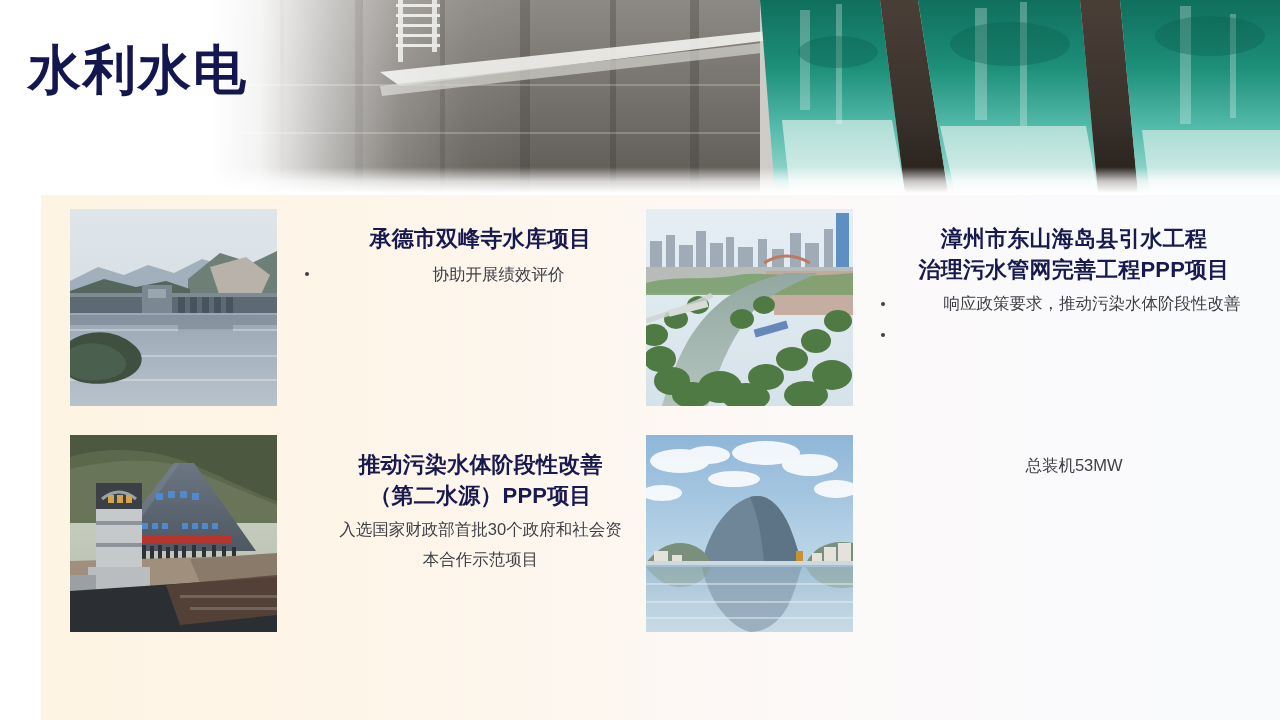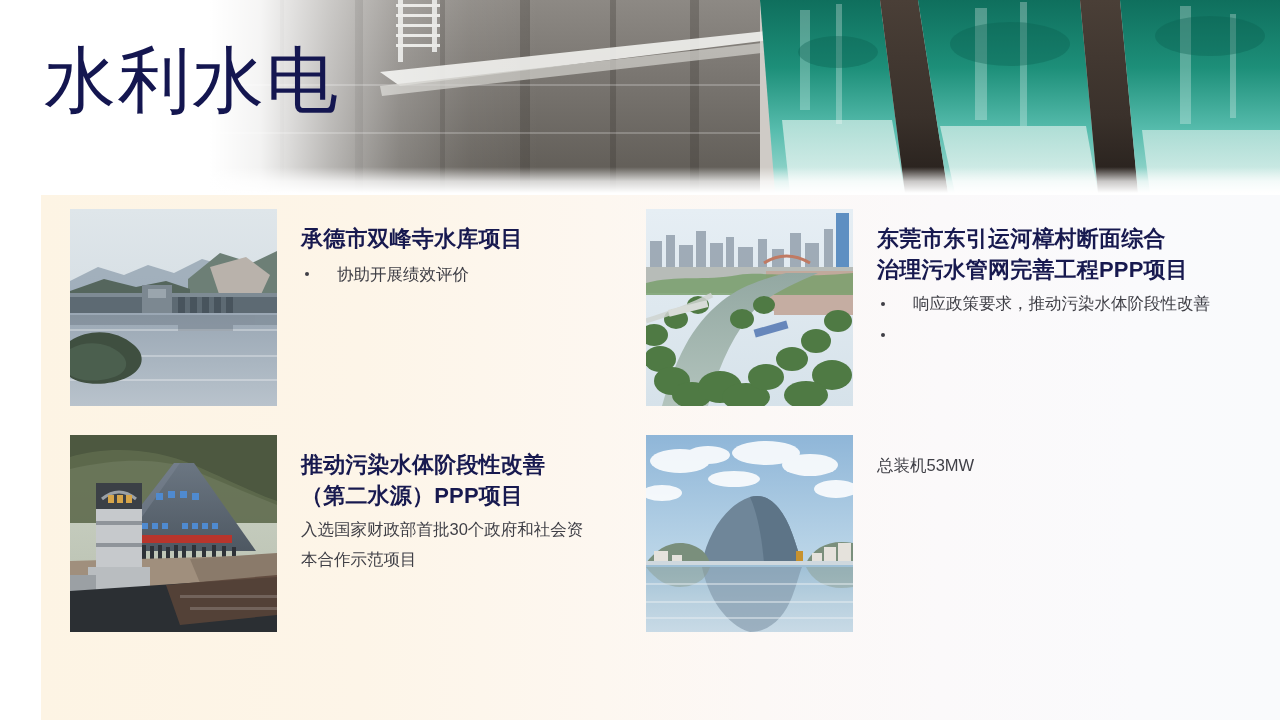--- a/index.html
+++ b/index.html
@@ -73,25 +73,25 @@
     background: linear-gradient(to bottom,
         rgba(255,255,255,0) 0%,
         rgba(255,255,255,0.75) 55%,
         rgba(255,255,255,1) 100%);
     pointer-events: none;
   }
 
   
   .slide-title {
     position: absolute;
-    left: 44px;
+    left: 28px;
     top: 42px;
-    font-size: 72px;
+    font-size: 53px;
     line-height: 1.06;
-    font-weight: 400;
+    font-weight: 700;
     letter-spacing: 2px;
     color: #141650;
     white-space: nowrap;
     z-index: 6;
   }
 
   
   .content-panel {
     position: absolute;
     left: 41px;
@@ -113,20 +113,21 @@
     position: absolute;
     left: 0;
     top: 0;
     width: 1239px;
     height: 525px;
   }
   .card {
     position: absolute;
     display: flex;
     align-items: flex-start;
+    text-align: center;
   }
   .card-r1 { top: 14px; }
   .card-r2 { top: 240px; }
   .card-c1 { left: 29px;  width: 590px; }
   .card-c2 { left: 605px; width: 625px; }
 
   .card-thumb {
     flex: 0 0 auto;
     width: 207px;
     height: 197px;
@@ -420,21 +421,21 @@
               <ellipse cx="118" cy="96" rx="11" ry="9"></ellipse>
             </g>
 
             <path d="M0,112 C24,104 44,98 66,86" stroke="#cfd4d0" stroke-width="5" fill="none" opacity="0.85"></path>
             <rect x="22" y="96" width="40" height="7" fill="#d8dcd8" transform="rotate(-14 42 99)"></rect>
             <rect x="108" y="116" width="34" height="8" fill="#4a6fae" opacity="0.8" transform="rotate(-16 125 120)"></rect>
           </svg>
         </div>
         <div class="card-body">
           <div class="card-title two-line">
-            <div>东莞市东引运河樟村断面综合</div>
+            <div>漳州市东山海岛县引水工程</div>
             <div>治理污水管网完善工程PPP项目</div>
           </div>
           <ul class="bullet-list">
             <li>
               <span class="dot"></span>
               <span>响应政策要求，推动污染水体阶段性改善</span>
             </li>
             <li>
               <span class="dot"></span>
             </li>

